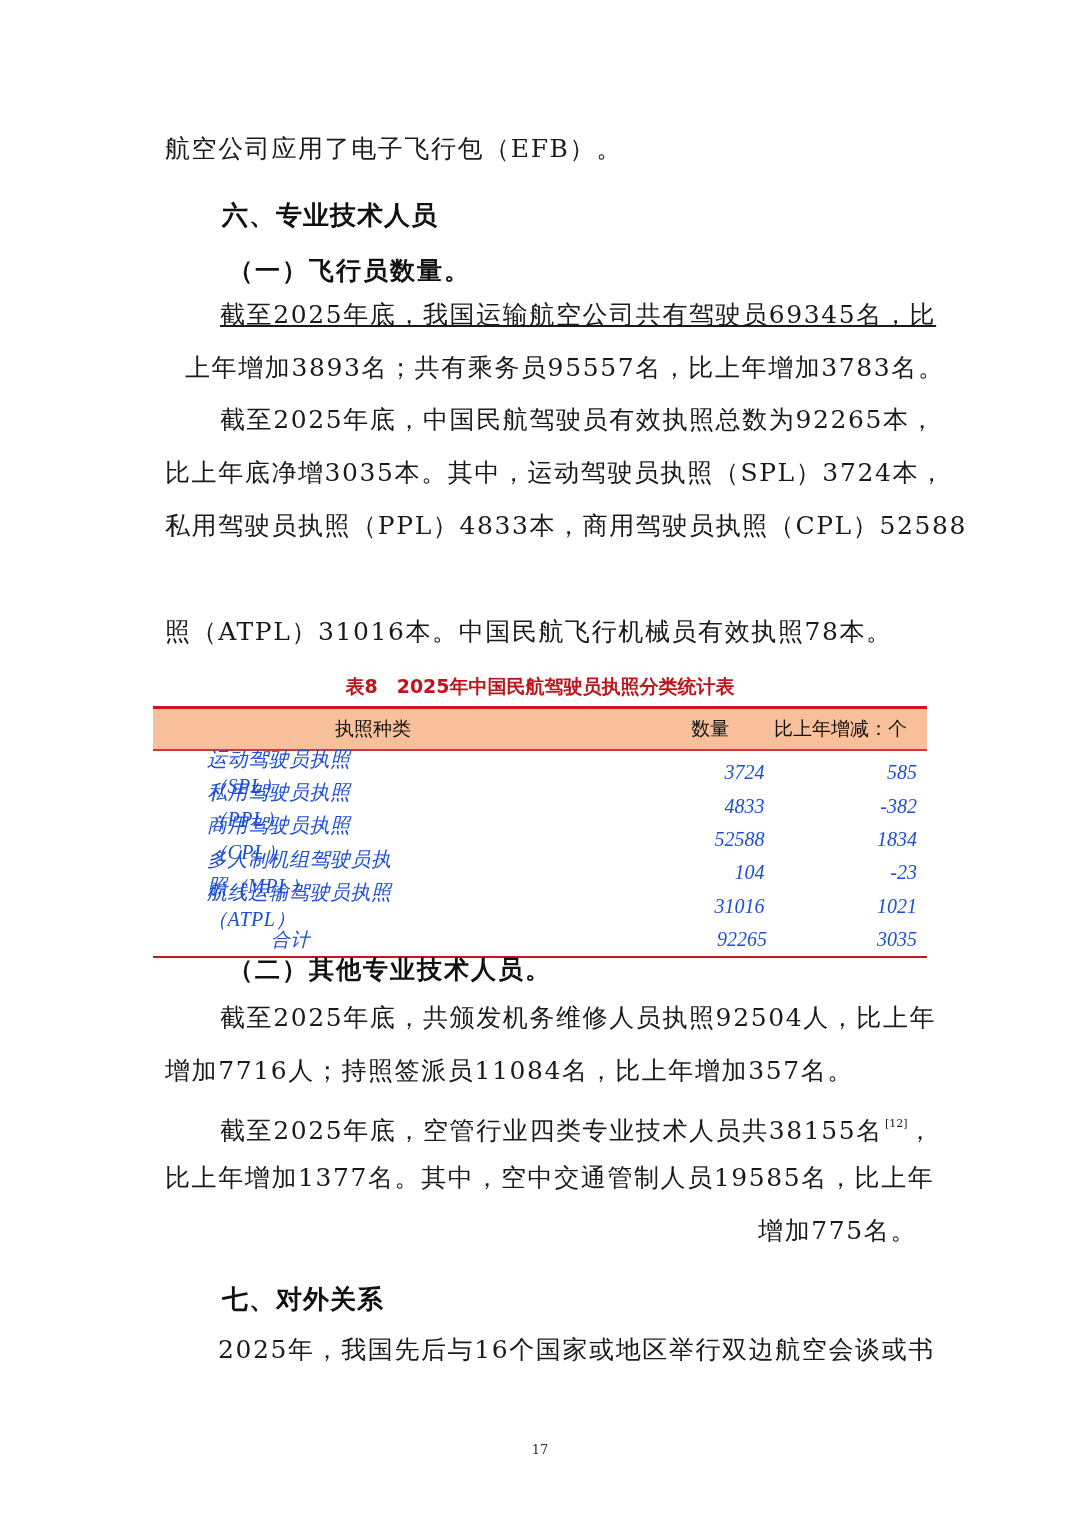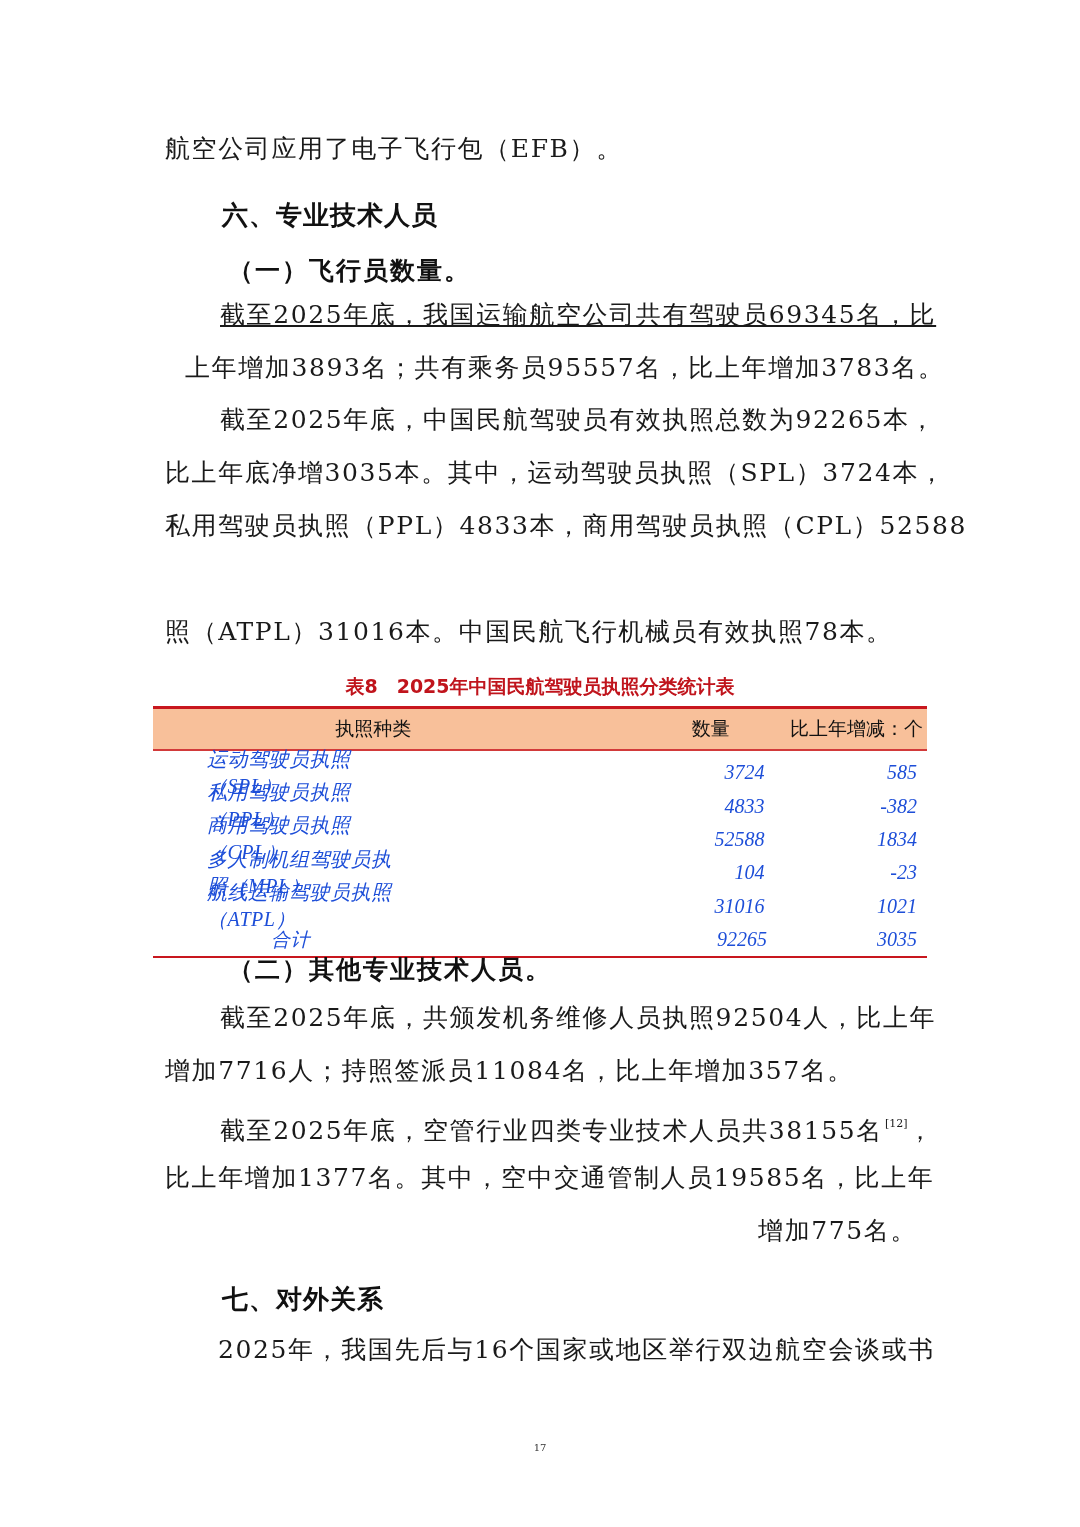--- a/index.html
+++ b/index.html
@@ -44,31 +44,31 @@
       border-top: 3px solid #c8171e;
       border-bottom: 2px solid #d23a3a;
       font-family: "DejaVu Sans", "Liberation Sans", sans-serif;
       font-size: 19px; color: #111;
     }
     .c1 { width: 452px; }
     .c2 { width: 128px; text-align: right; }
     .c3 { width: 194px; text-align: right; padding-right: 2px; box-sizing: border-box; }
     .thead .c1 { text-align: center; padding-left: 0; }
     .thead .c2 { text-align: center; padding-left: 90px; box-sizing: content-box; width: 56px; }
-    .thead .c3 { text-align: right; padding-right: 4px; }
+    .thead .c3 { text-align: right; padding-right: 20px; }
     .trow { display: flex; height: 33.4px; align-items: center; font-size: 20px; color: #1d4ed8; font-style: italic; }
     .trow .c1 { padding-left: 54px; box-sizing: border-box; letter-spacing: 0.5px; }
     .trow .c2 { width: 426px; }
     .trow .c1 { width: 300px; }
     .trow .c3 { width: 194px; padding-right: 10px; }
     .trow.total .c1 { padding-left: 118px; font-family: "DejaVu Sans", "Liberation Sans", sans-serif; font-size: 19px; }
     .tbottom { border-bottom: 2px solid #c8171e; }
     .pagenum {
       position: absolute; top: 1442px; left: 0; width: 1080px; text-align: center;
-      font-size: 10px; color: #333;
+      font-size: 13px; color: #333;
     }
   </style>
 </head>
 <body>
 
 <div class="page">
 
   <div class="line" style="top:131px;">航空公司应用了电子飞行包（EFB）。</div>
 
   <div class="h1" style="top:197px;">六、专业技术人员</div>

